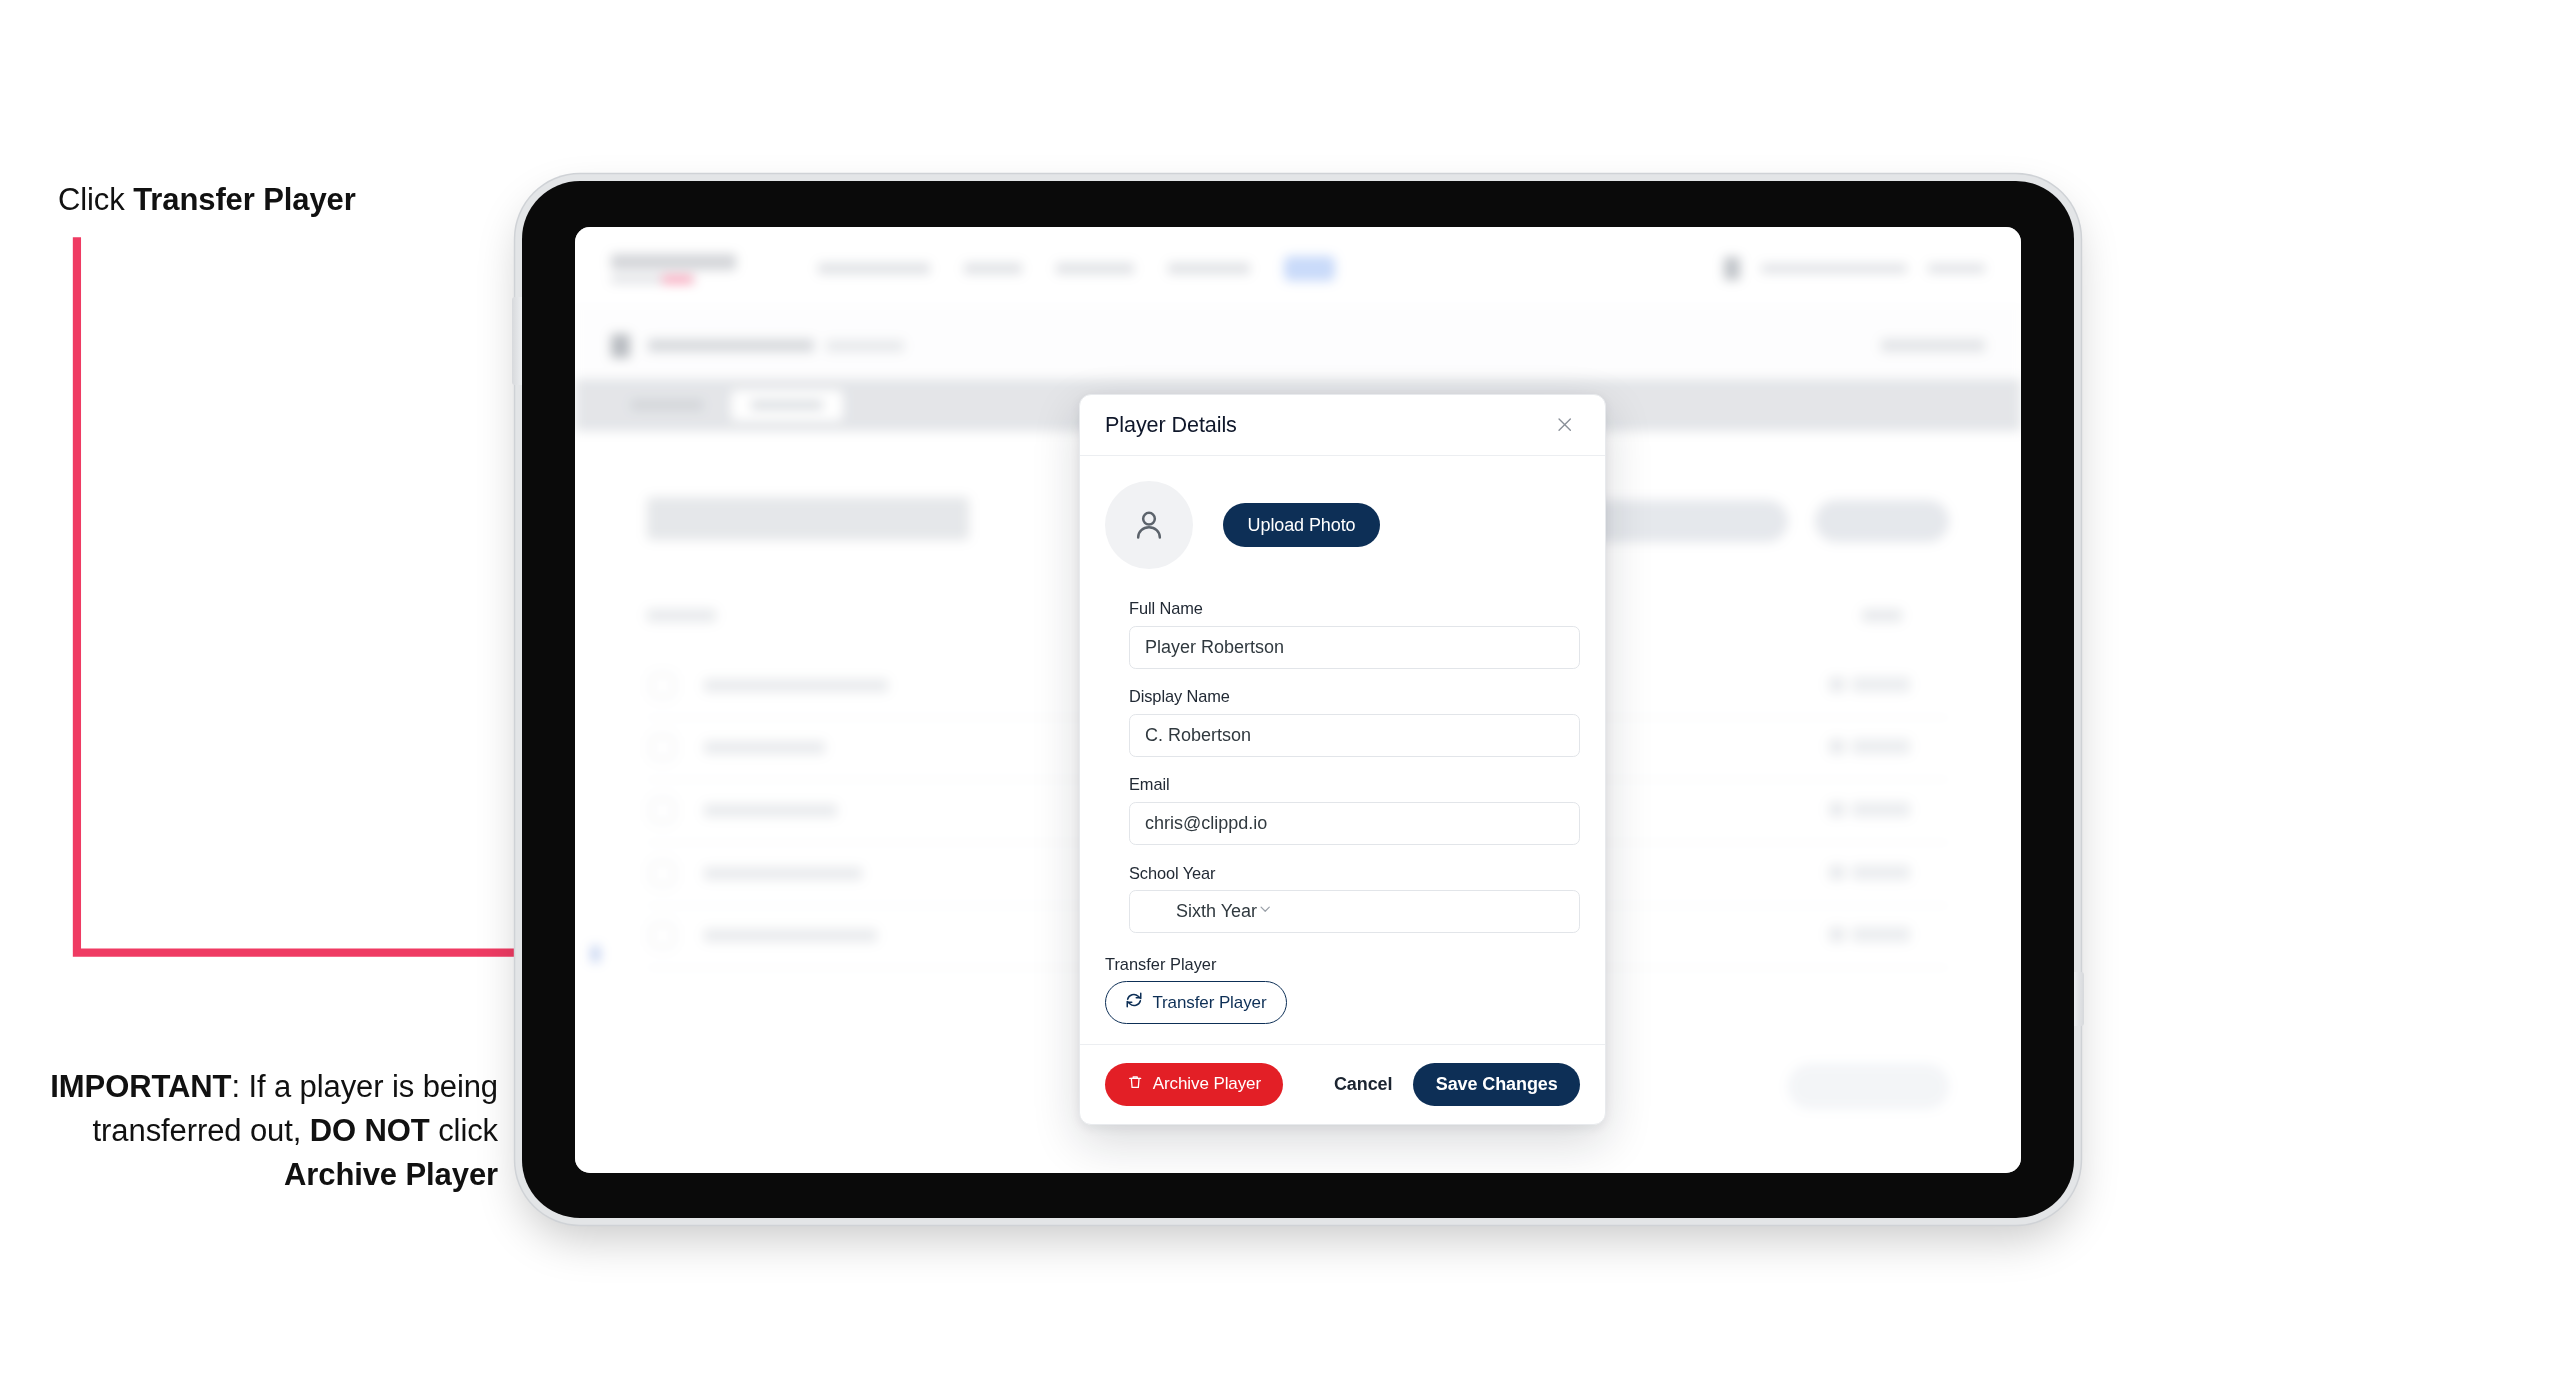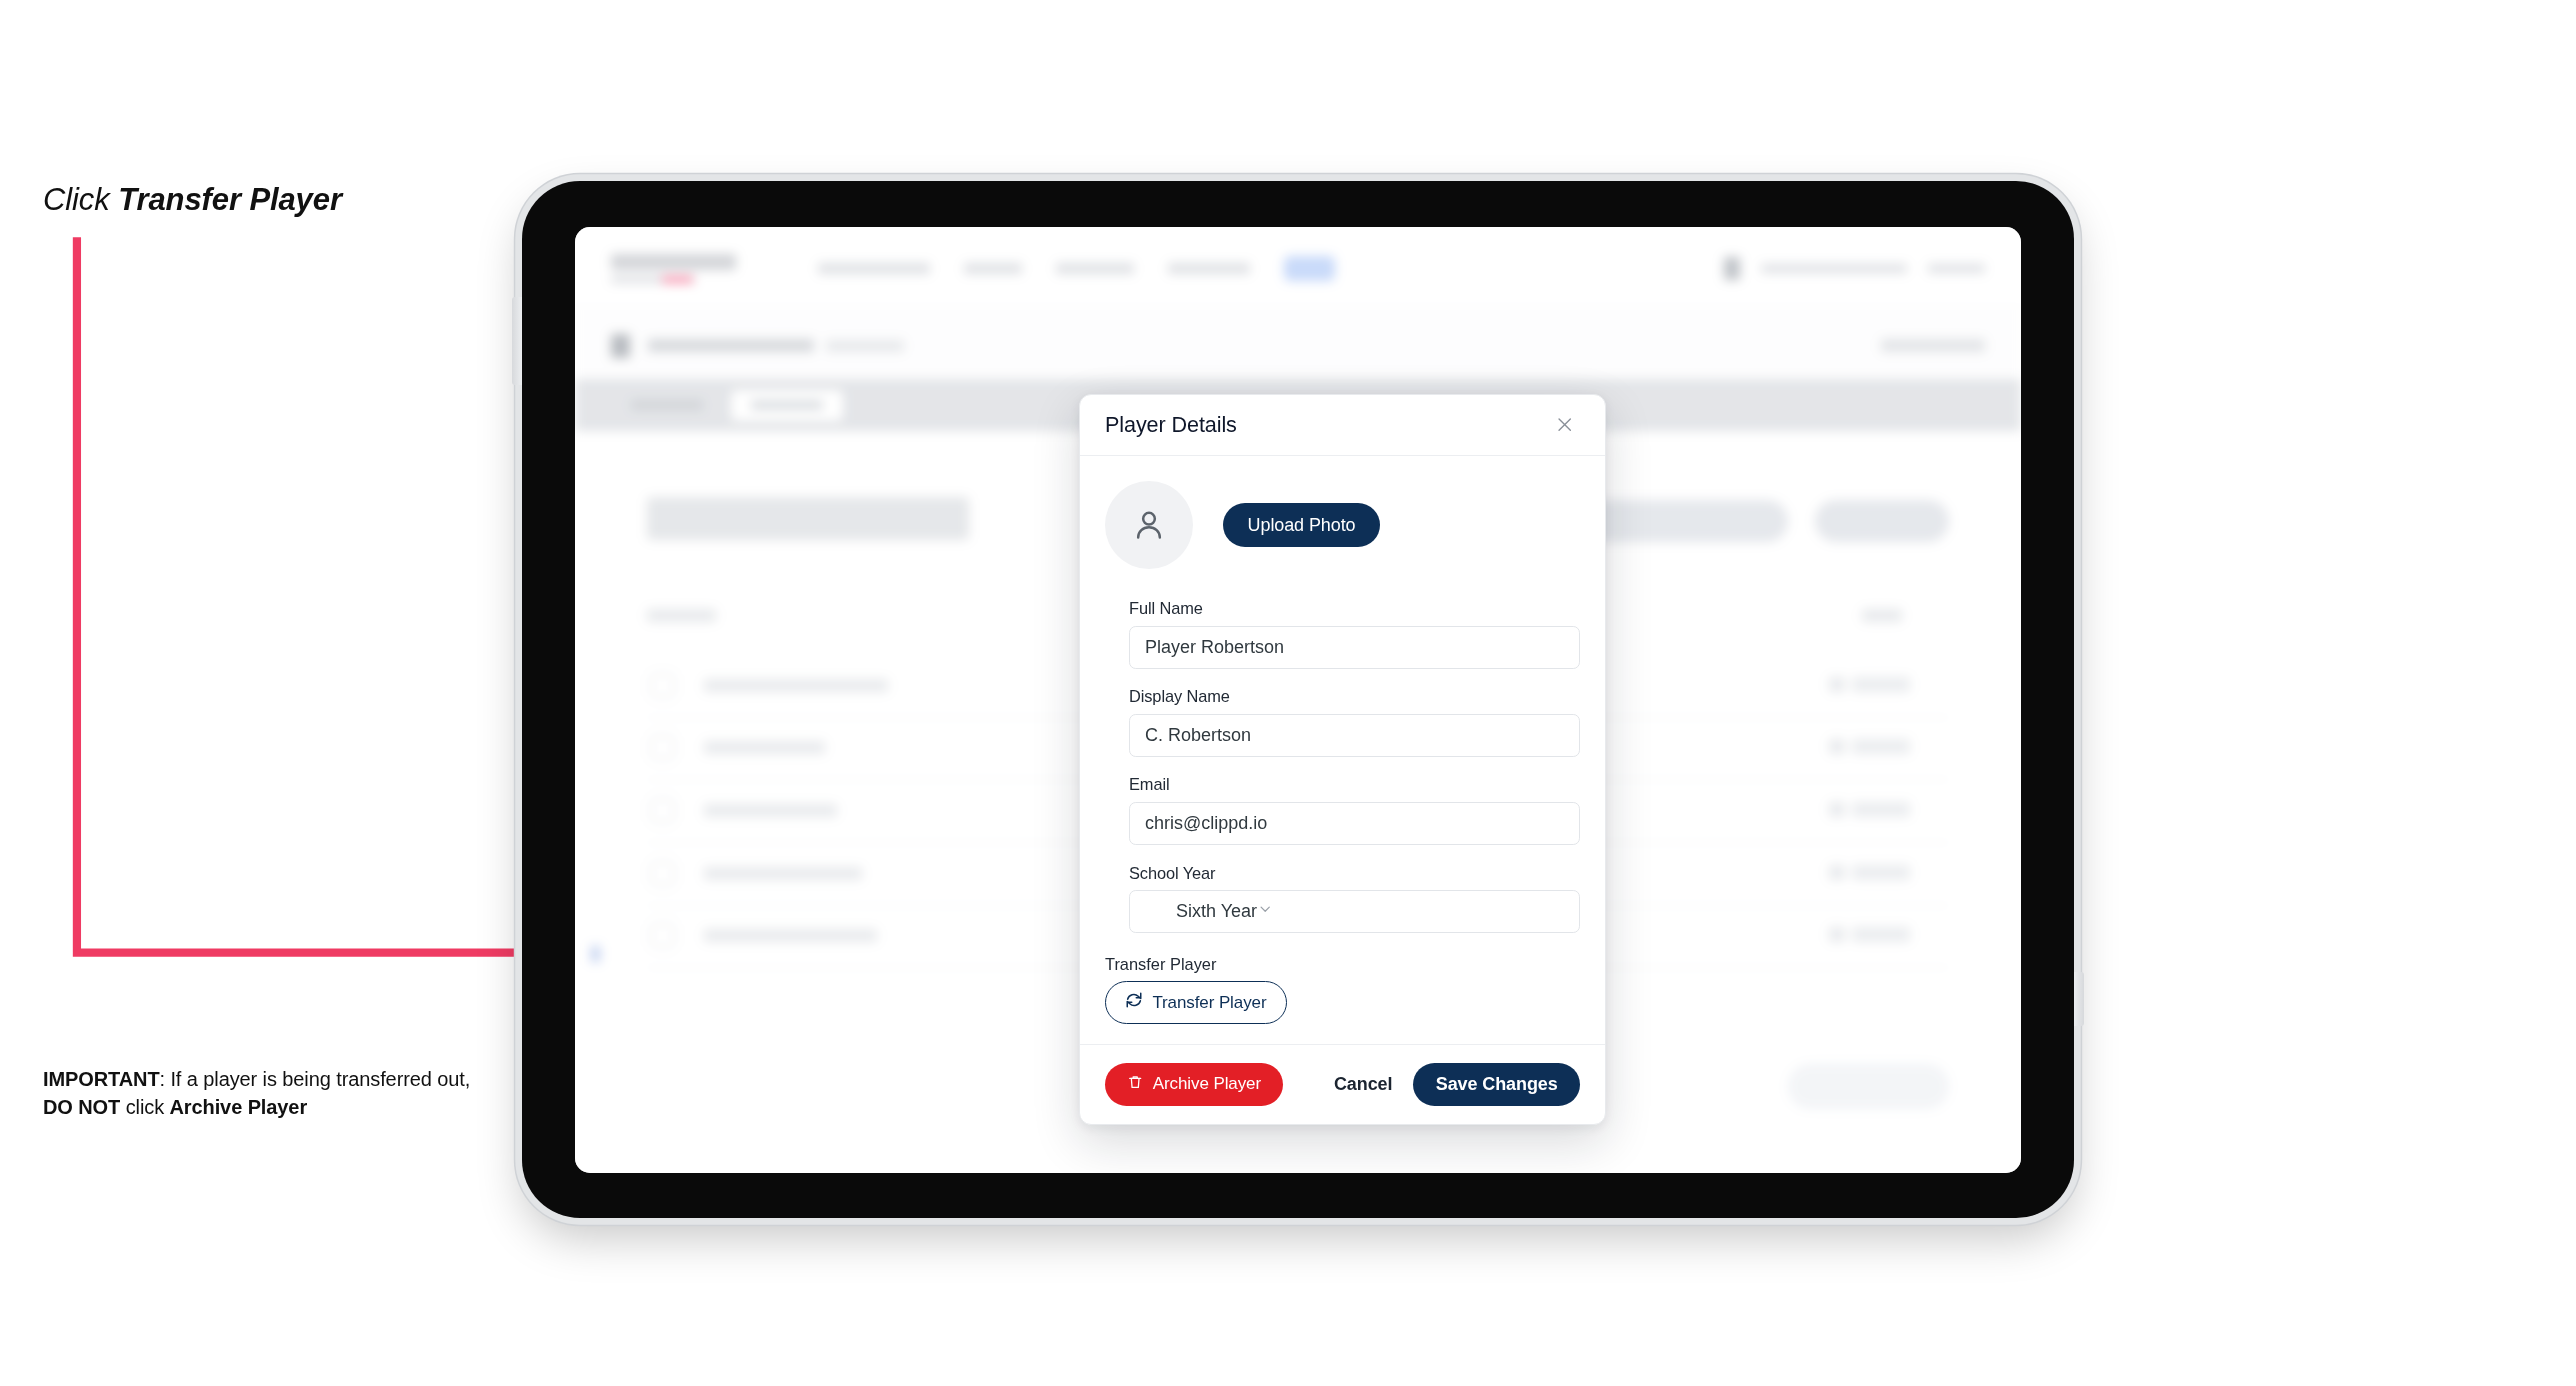--- a/index.html
+++ b/index.html
@@ -11,22 +11,22 @@
   }
   #stage { position: relative; width: 2576px; height: 1386px; background:#fff; }
 
   
   .anno {
     position: absolute;
     color: #111111;
     line-height: 1.42;
     letter-spacing: -0.1px;
   }
-  #anno-top { left: 43px; top: 178px; font-size: 31px; white-space: nowrap; font-style: italic; }
-  #anno-bottom { left: 43px; top: 1065px; font-size: 20px; width: 455px; }
+  #anno-top { left: 58px; top: 178px; font-size: 31px; white-space: nowrap; }
+  #anno-bottom { left: 43px; top: 1065px; font-size: 31px; width: 455px; text-align: right; }
   .anno b { font-weight: 700; }
 
   
   #arrow-svg { position: absolute; left: 0; top: 0; width: 2576px; height: 1386px; pointer-events: none; }
 
   
   #tablet {
     position: absolute;
     left: 522px; top: 181px;
     width: 1552px; height: 1037px;

